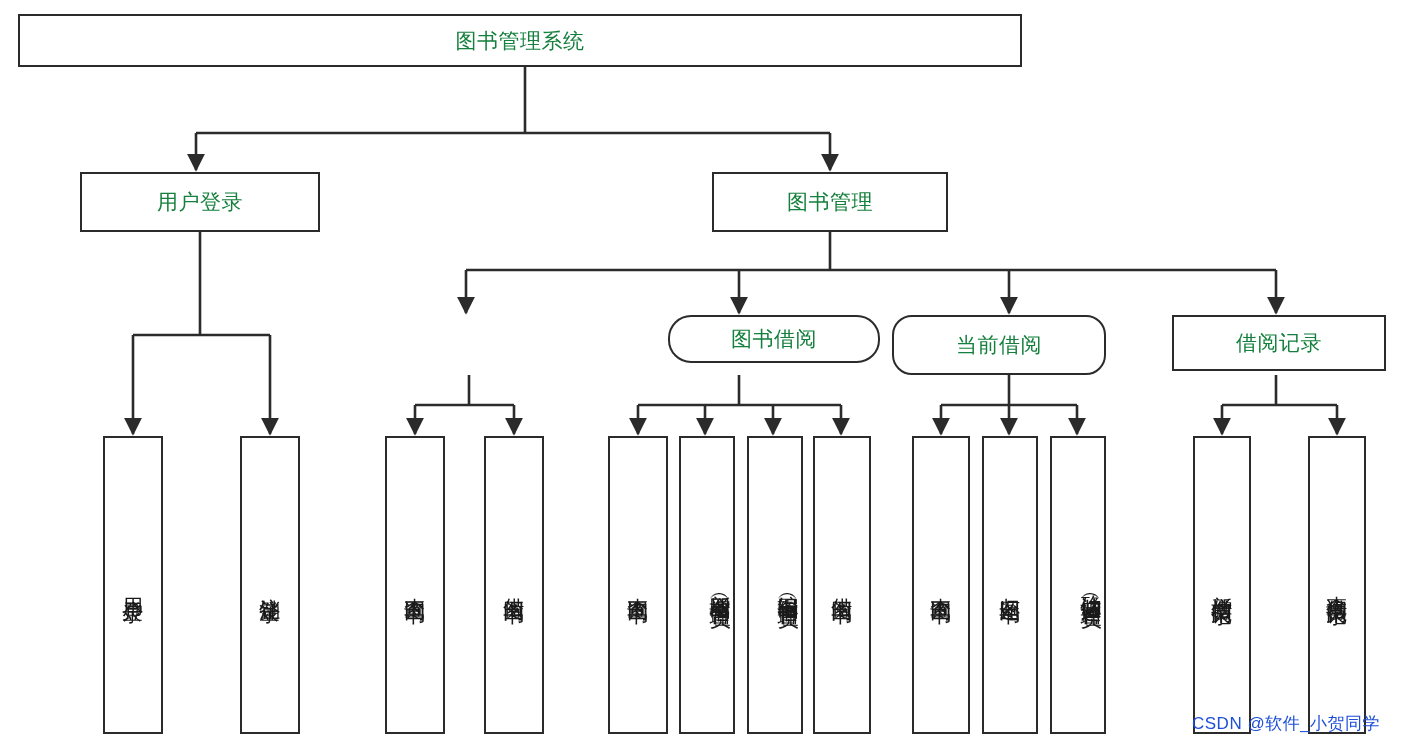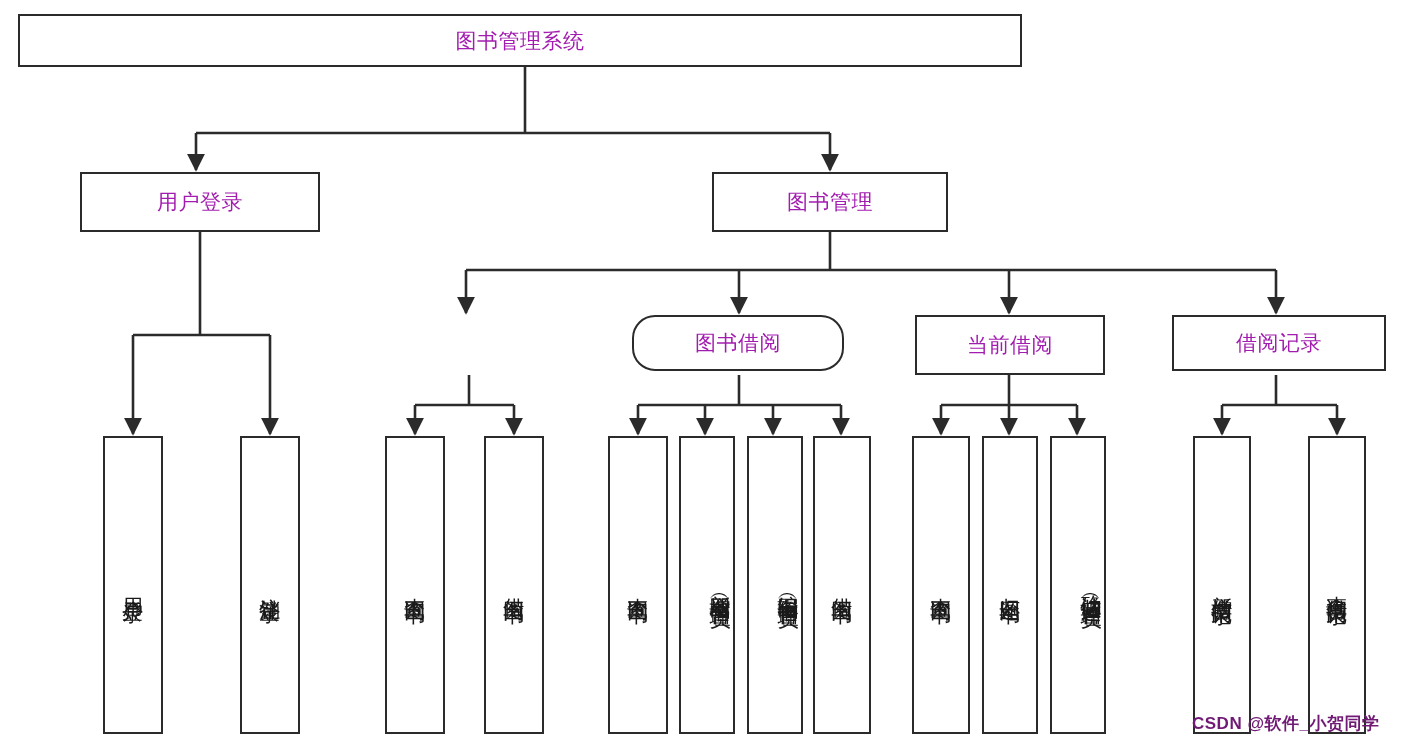--- a/index.html
+++ b/index.html
@@ -30,21 +30,21 @@
   .node-label-h {
     position: absolute;
     left: 0;
     top: 0;
     width: 100%;
     height: 100%;
     display: flex;
     align-items: center;
     justify-content: center;
     font-size: 21px;
-    color: #a21caf;
+    color: #15803d;
     line-height: 1.2;
     white-space: nowrap;
     letter-spacing: 0.5px;
   }
   .node-label-v {
     position: absolute;
     left: 0;
     top: 0;
     width: 100%;
     height: 100%;
@@ -70,24 +70,23 @@
     top: 0;
     width: 1405px;
     height: 747px;
     pointer-events: none;
   }
   .watermark {
     position: absolute;
     left: 1192px;
     top: 712px;
     font-size: 17px;
-    color: #701a75;
+    color: #1d4ed8;
     white-space: nowrap;
     letter-spacing: 0.5px;
-    font-weight: bold;
   }
 </style>
 </head>
 <body>
 
 <div id="diagram-root">
 
   <svg class="connectors" width="1405" height="747" viewBox="0 0 1405 747" xmlns="http://www.w3.org/2000/svg">
     <defs>
       <marker id="arrowhead" viewBox="0 0 10 10" refX="9" refY="5" markerWidth="7" markerHeight="7" orient="auto-start-reverse">
@@ -144,24 +143,24 @@
     <span class="node-label-h">图书管理系统</span>
   </div>
 
   <div class="node-box" style="left:80px; top:172px; width:240px; height:60px;">
     <span class="node-label-h">用户登录</span>
   </div>
   <div class="node-box" style="left:712px; top:172px; width:236px; height:60px;padding-left:25px;">
     <span class="node-label-h">图书管理</span>
   </div>
 
-  <div class="node-box" style="left:632px; top:315px; width:212px; height:56px;border-radius:23px;">
+  <div class="node-box" style="left:668px; top:315px; width:212px; height:48px;border-radius:23px;">
     <span class="node-label-h">图书借阅</span>
   </div>
-  <div class="node-box" style="left:915px; top:315px; width:190px; height:60px;">
+  <div class="node-box" style="left:892px; top:315px; width:214px; height:60px;border-radius:20px;">
     <span class="node-label-h">当前借阅</span>
   </div>
   <div class="node-box" style="left:1172px; top:315px; width:214px; height:56px;">
     <span class="node-label-h">借阅记录</span>
   </div>
 
   <div class="node-box" style="left:103px; top:436px; width:60px; height:298px;">
     <span class="node-label-v">用户登录</span>
   </div>
   <div class="node-box" style="left:240px; top:436px; width:60px; height:298px;">

